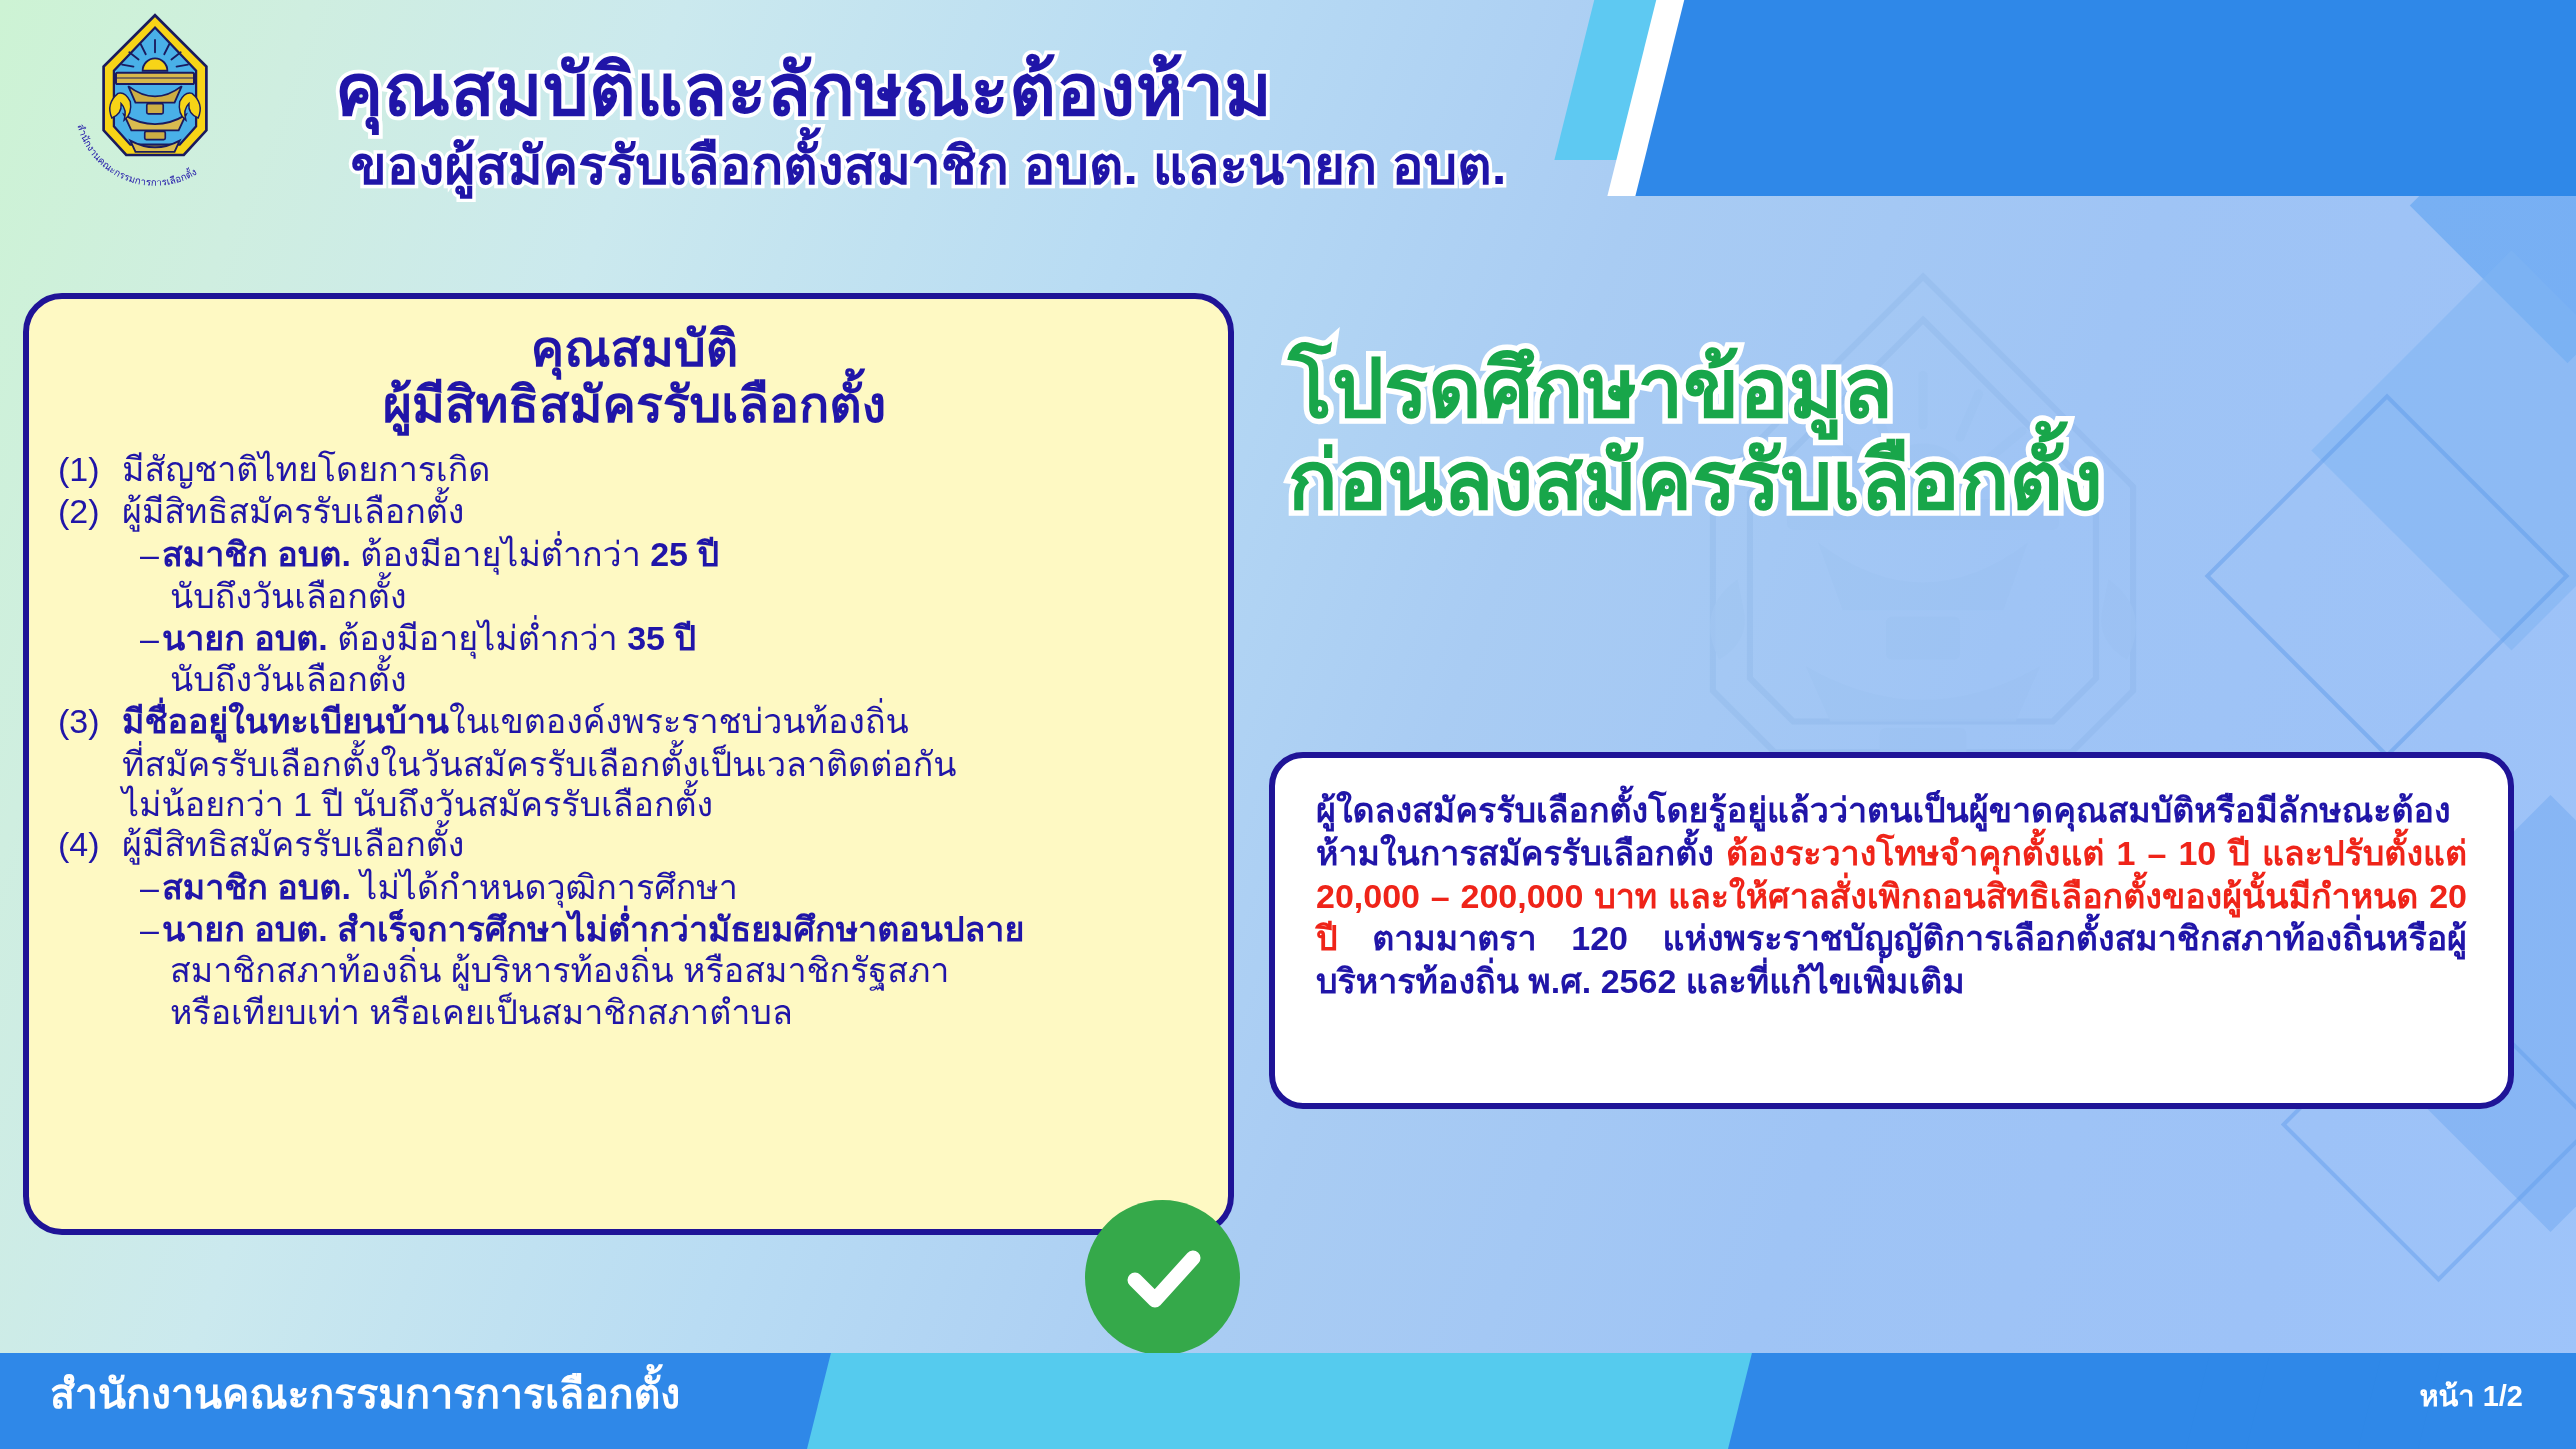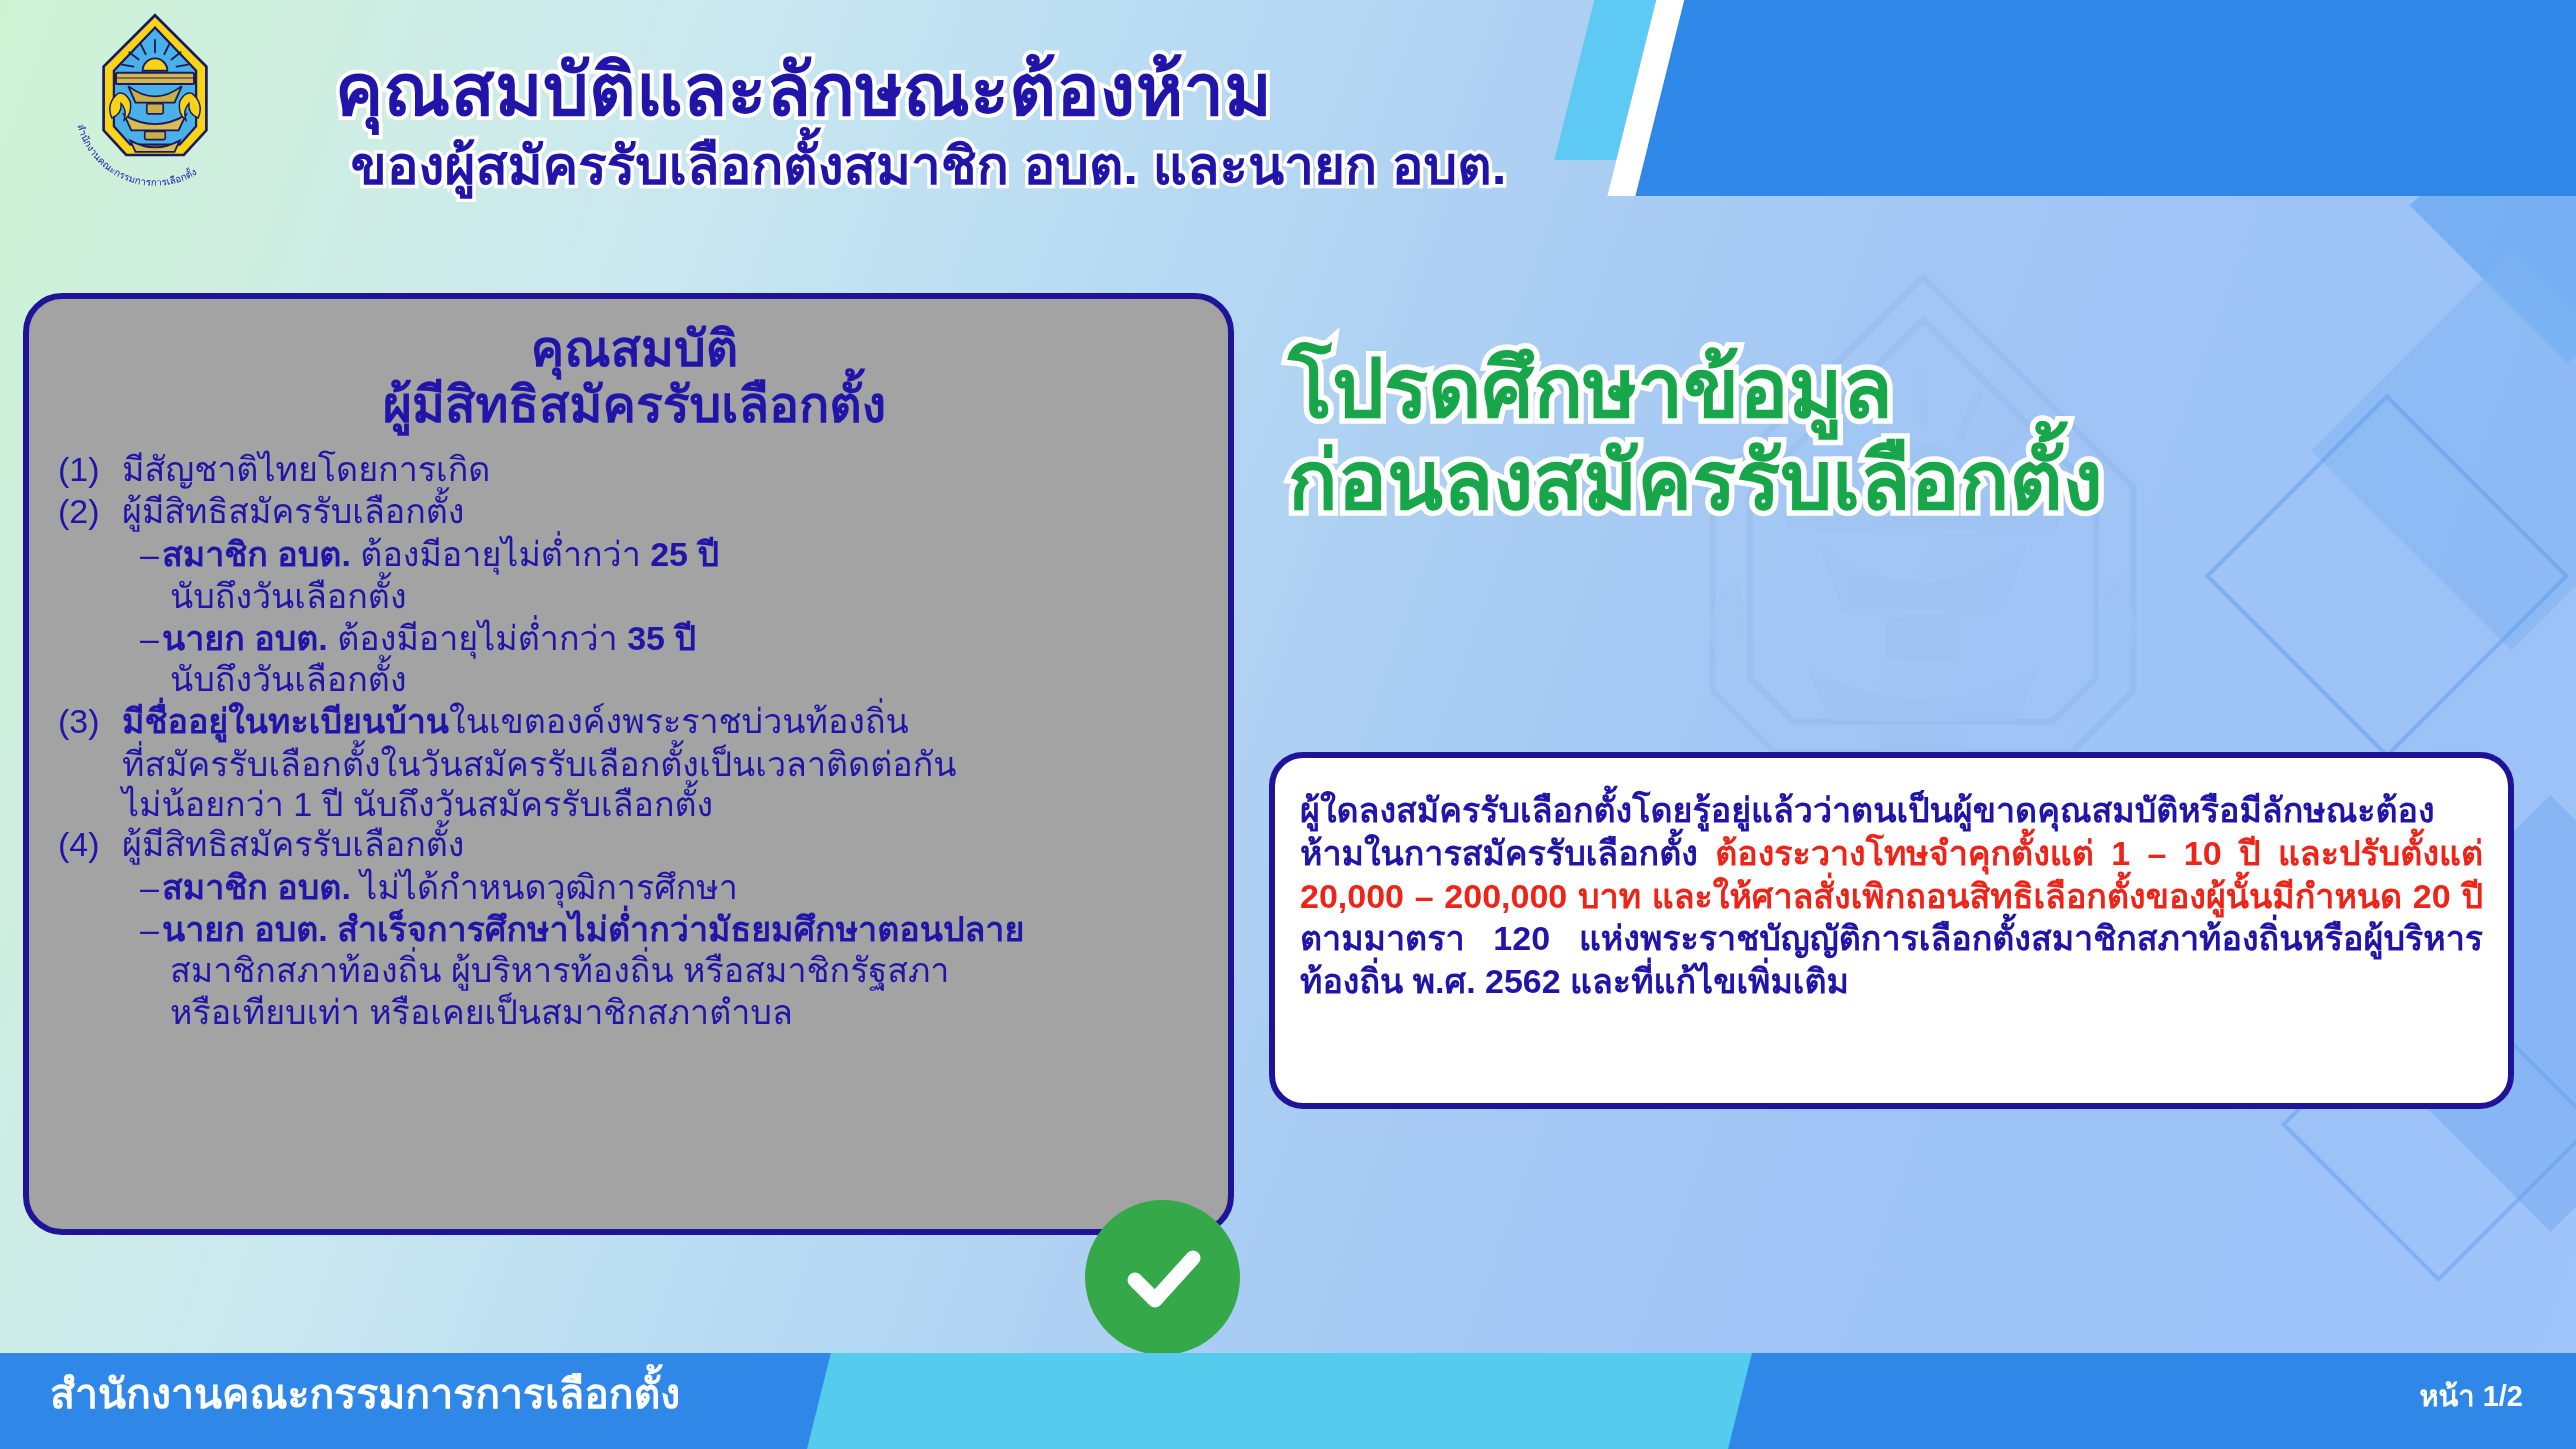--- a/index.html
+++ b/index.html
@@ -60,21 +60,21 @@
   }
   .title-2 {
     font-size:53px; font-weight:700; color:#2015a8; line-height:1.05;
     margin-top:12px; padding-left:15.5px;
     -webkit-text-stroke:6.9px #ffffff; paint-order:stroke fill;
   }
 
   
   .card-left {
     position:absolute; left:23px; top:293px; width:1211px; height:942px;
-    background:#a3a3a3; border:6px solid #1f1497; border-radius:39px;
+    background:#fef9c3; border:6px solid #1f1497; border-radius:39px;
     padding:22px 17px 0 29px;
   }
   .card-left h2 {
     text-align:center; color:#2015a8; font-weight:700; font-size:50px; line-height:1.12;
   }
   .clist { margin-top:15.5px; color:#2015a8; font-size:34px; line-height:1.18; }
   .li { display:flex; align-items:flex-start; margin-bottom:2.6px; }
   .li .num { width:64px; flex:0 0 64px; font-weight:400; font-size:34px; }
   .li .txt { flex:1 1 auto; }
   .sub { padding-left:82px; margin-bottom:1.7px; }
@@ -93,21 +93,21 @@
   .headline-right {
     position:absolute; left:1288px; top:343px; width:1271px;
     text-align:left; color:#18a64a; font-weight:700;
     font-size:82px; line-height:1.12;
     -webkit-text-stroke:11px #ffffff; paint-order:stroke fill;
   }
 
   .card-right {
     position:absolute; left:1269px; top:752px; width:1245px; height:357px;
     background:#ffffff; border:6px solid #1f1497; border-radius:34px;
-    padding:31px 25px;
+    padding:31px 41px;
   }
   .card-right p {
     color:#2015a8; font-weight:700; font-size:34px; line-height:1.26;
     text-align:justify; text-align-last:left;
   }
   .red { color:#ef2419; }
 
   
   .footer { position:absolute; left:0; bottom:0; width:100%; height:96px; }
   .footer-cyan { position:absolute; inset:0; background:#55cbee; }

